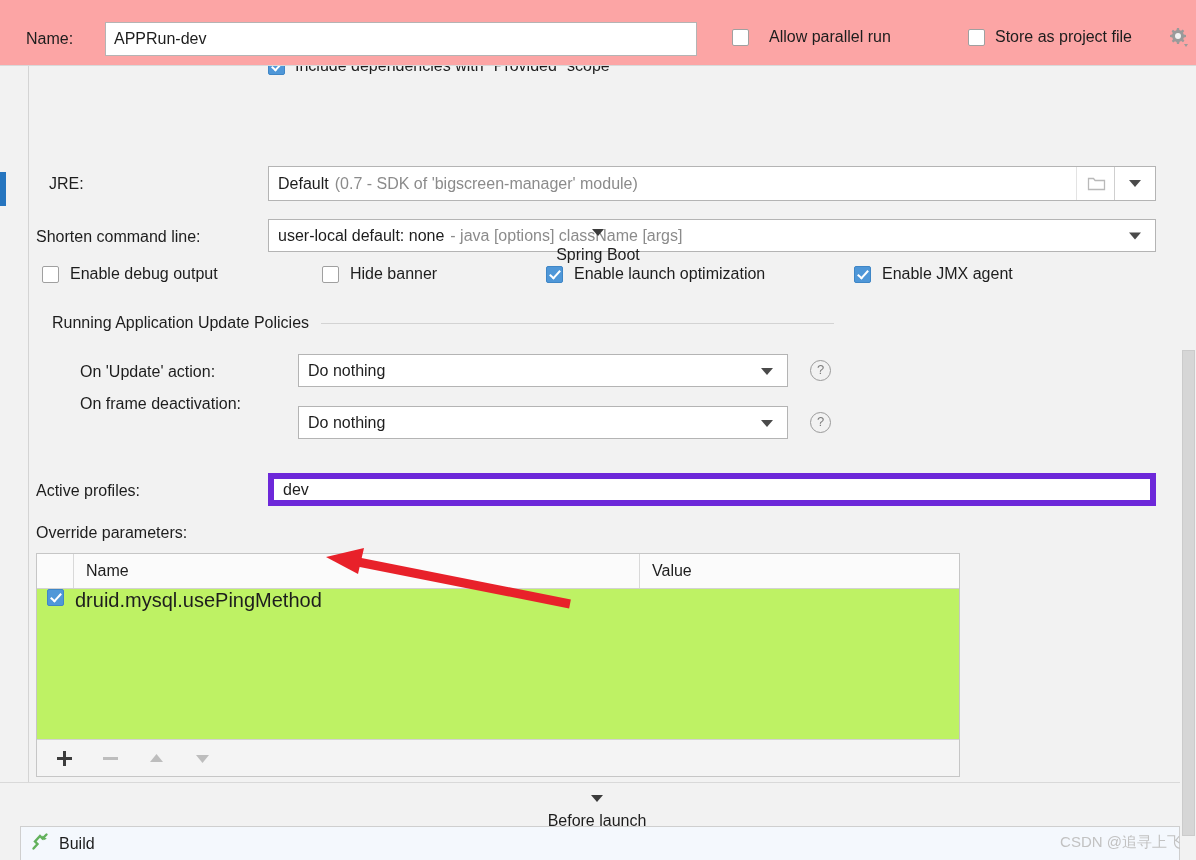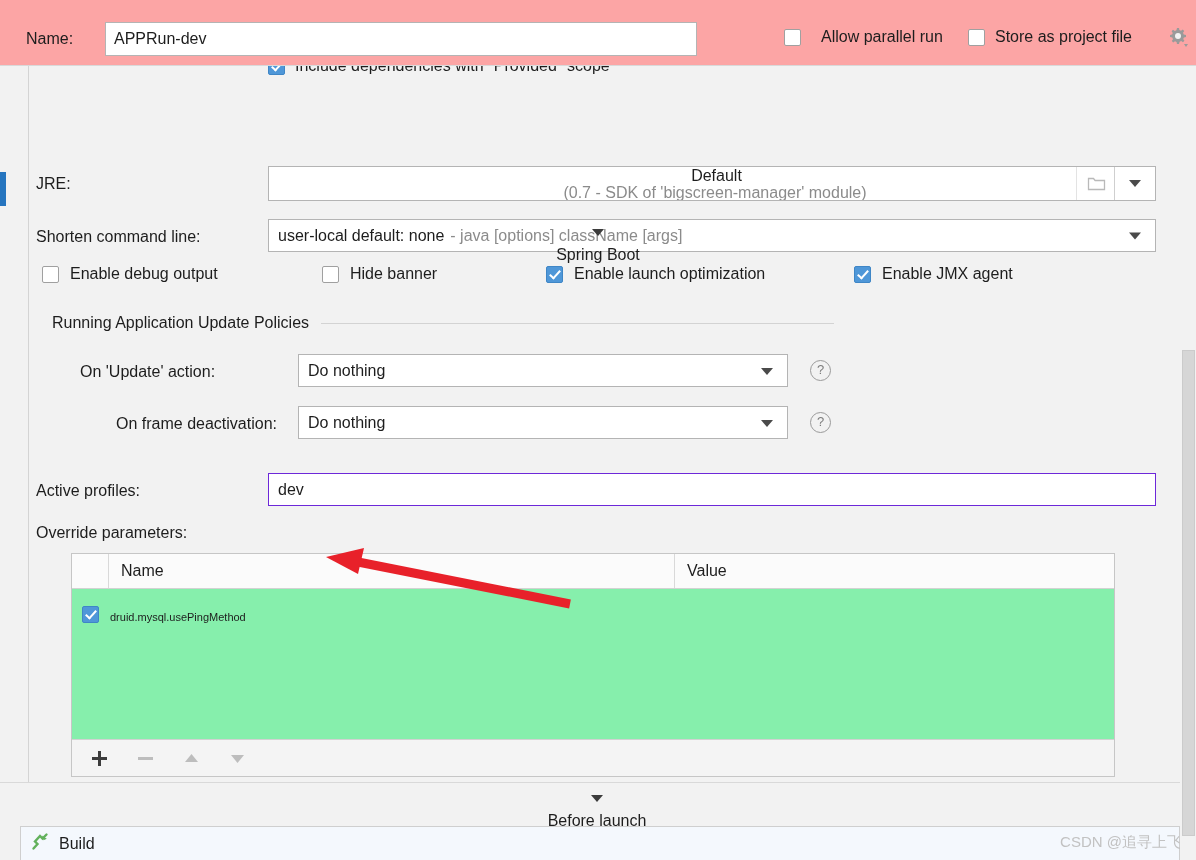--- a/index.html
+++ b/index.html
@@ -47,21 +47,21 @@
     outline: none;
   }
   .top-chk-wrap {
     position: absolute;
     top: 28px;
     display: flex;
     align-items: center;
     gap: 10px;
     font-size: 16px;
   }
-  #allow-parallel-wrap { left: 784px; gap: 20px; }
+  #allow-parallel-wrap { left: 732px; gap: 20px; }
   #store-project-wrap  { left: 968px; }
 
   
   .chk {
     width: 17px; height: 17px;
     box-sizing: border-box;
     border: 1px solid #a0a0a0;
     border-radius: 2px;
     background: #ffffff;
     flex: none;
@@ -144,24 +144,24 @@
   }
   .combo .dim { color: #8b8b8b; }
   .arrow-down {
     width: 0; height: 0;
     border-left: 6px solid transparent;
     border-right: 6px solid transparent;
     border-top: 7px solid #4a4a4a;
     flex: none;
   }
 
-  #jre-label { left: 36px; top: 109px; text-align: right; }
+  #jre-label { left: 49px; top: 109px; text-align: right; }
   #jre-combo {
     left: 268px; top: 100px;
-    width: 888px; height: 35px; flex-direction: column;
+    width: 888px; height: 35px;
   }
   #jre-folder-btn {
     position: absolute;
     right: 40px; top: 0; bottom: 0;
     width: 38px;
     display: flex; align-items: center; justify-content: center;
     border-left: 1px solid #e3e3e3;
   }
   #jre-drop-btn {
     position: absolute;
@@ -221,21 +221,21 @@
     width: 782px; height: 18px;
     display: flex; align-items: center; gap: 12px;
   }
   #policies-header .group-rule { background: #d3d3d3; }
 
   #update-action-label { left: 80px; top: 297px; }
   #update-action-combo {
     left: 298px; top: 288px;
     width: 490px; height: 33px;
   }
-  #frame-deact-label { left: 80px; top: 349px; margin-left: 36px; }
+  #frame-deact-label { left: 80px; top: 329px; }
   #frame-deact-combo {
     left: 298px; top: 340px;
     width: 490px; height: 33px;
   }
   .help-icon {
     position: absolute;
     width: 21px; height: 21px;
     border: 1.5px solid #9a9a9a;
     border-radius: 50%;
     box-sizing: border-box;
@@ -247,39 +247,38 @@
   #help-update { left: 810px; top: 294px; }
   #help-frame  { left: 810px; top: 346px; }
 
   
   #active-profiles-label { left: 36px; top: 416px; }
   #active-profiles-input {
     position: absolute;
     left: 268px; top: 407px;
     width: 888px; height: 33px;
     background: #ffffff;
-    border: 1px solid #6d28d9;
+    border: 6px solid #6d28d9;
     box-sizing: border-box;
     font-family: "Liberation Sans", sans-serif;
     font-size: 16px;
     color: #1d1d1d;
     padding: 0 9px;
     outline: none;
   }
   #override-params-label { left: 36px; top: 458px; }
 
   
   #params-table {
     position: absolute;
     left: 36px; top: 487px;
-    width: 1044px; height: 224px;
+    width: 924px; height: 224px;
     border: 1px solid #c6c6c6;
-    background: #86efac;
-    box-sizing: border-box;
-    margin-left: 35px;
+    background: #bef264;
+    box-sizing: border-box;
   }
   #params-header-row {
     display: flex;
     height: 34px;
     border-bottom: 1px solid #d2d2d2;
     background: #fbfbfb;
     align-items: center;
     font-size: 16px;
   }
   #params-header-row .col-chk {
@@ -298,22 +297,22 @@
   #params-header-row .col-value {
     flex: 1 1 auto;
     height: 100%;
     display: flex; align-items: center;
     padding-left: 12px;
     box-sizing: border-box;
   }
   .params-row {
     display: flex;
     height: 34px;
-    align-items: flex-end;
-    font-size: 11px;
+    align-items: flex-start;
+    font-size: 20px;
   }
   .params-row .cell-chk {
     width: 36px; flex: none;
     display: flex; align-items: center; justify-content: center;
   }
   .params-row .cell-name {
     flex: 0 0 566px;
     box-sizing: border-box;
     padding-left: 2px;
   }

